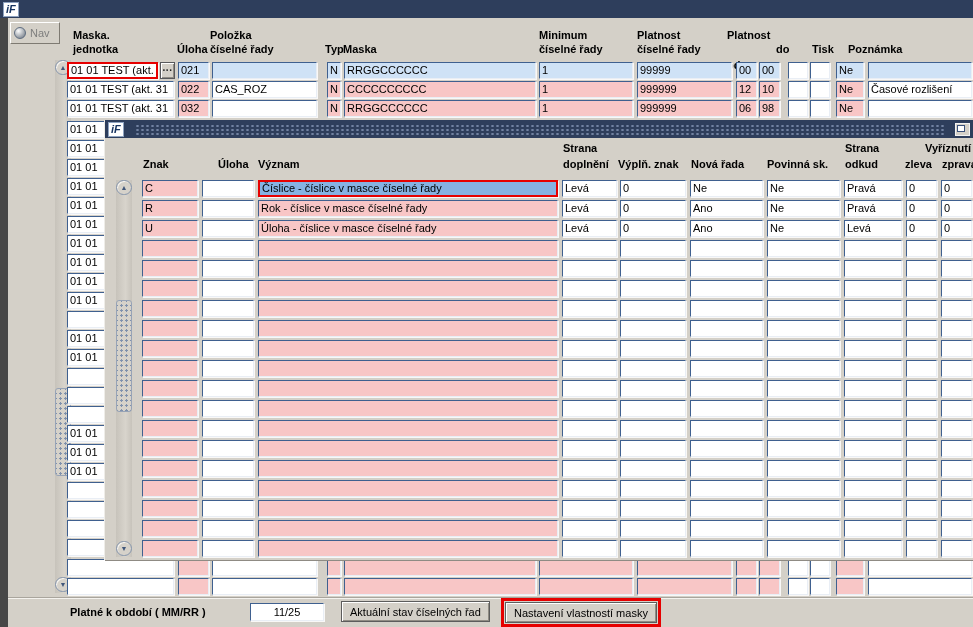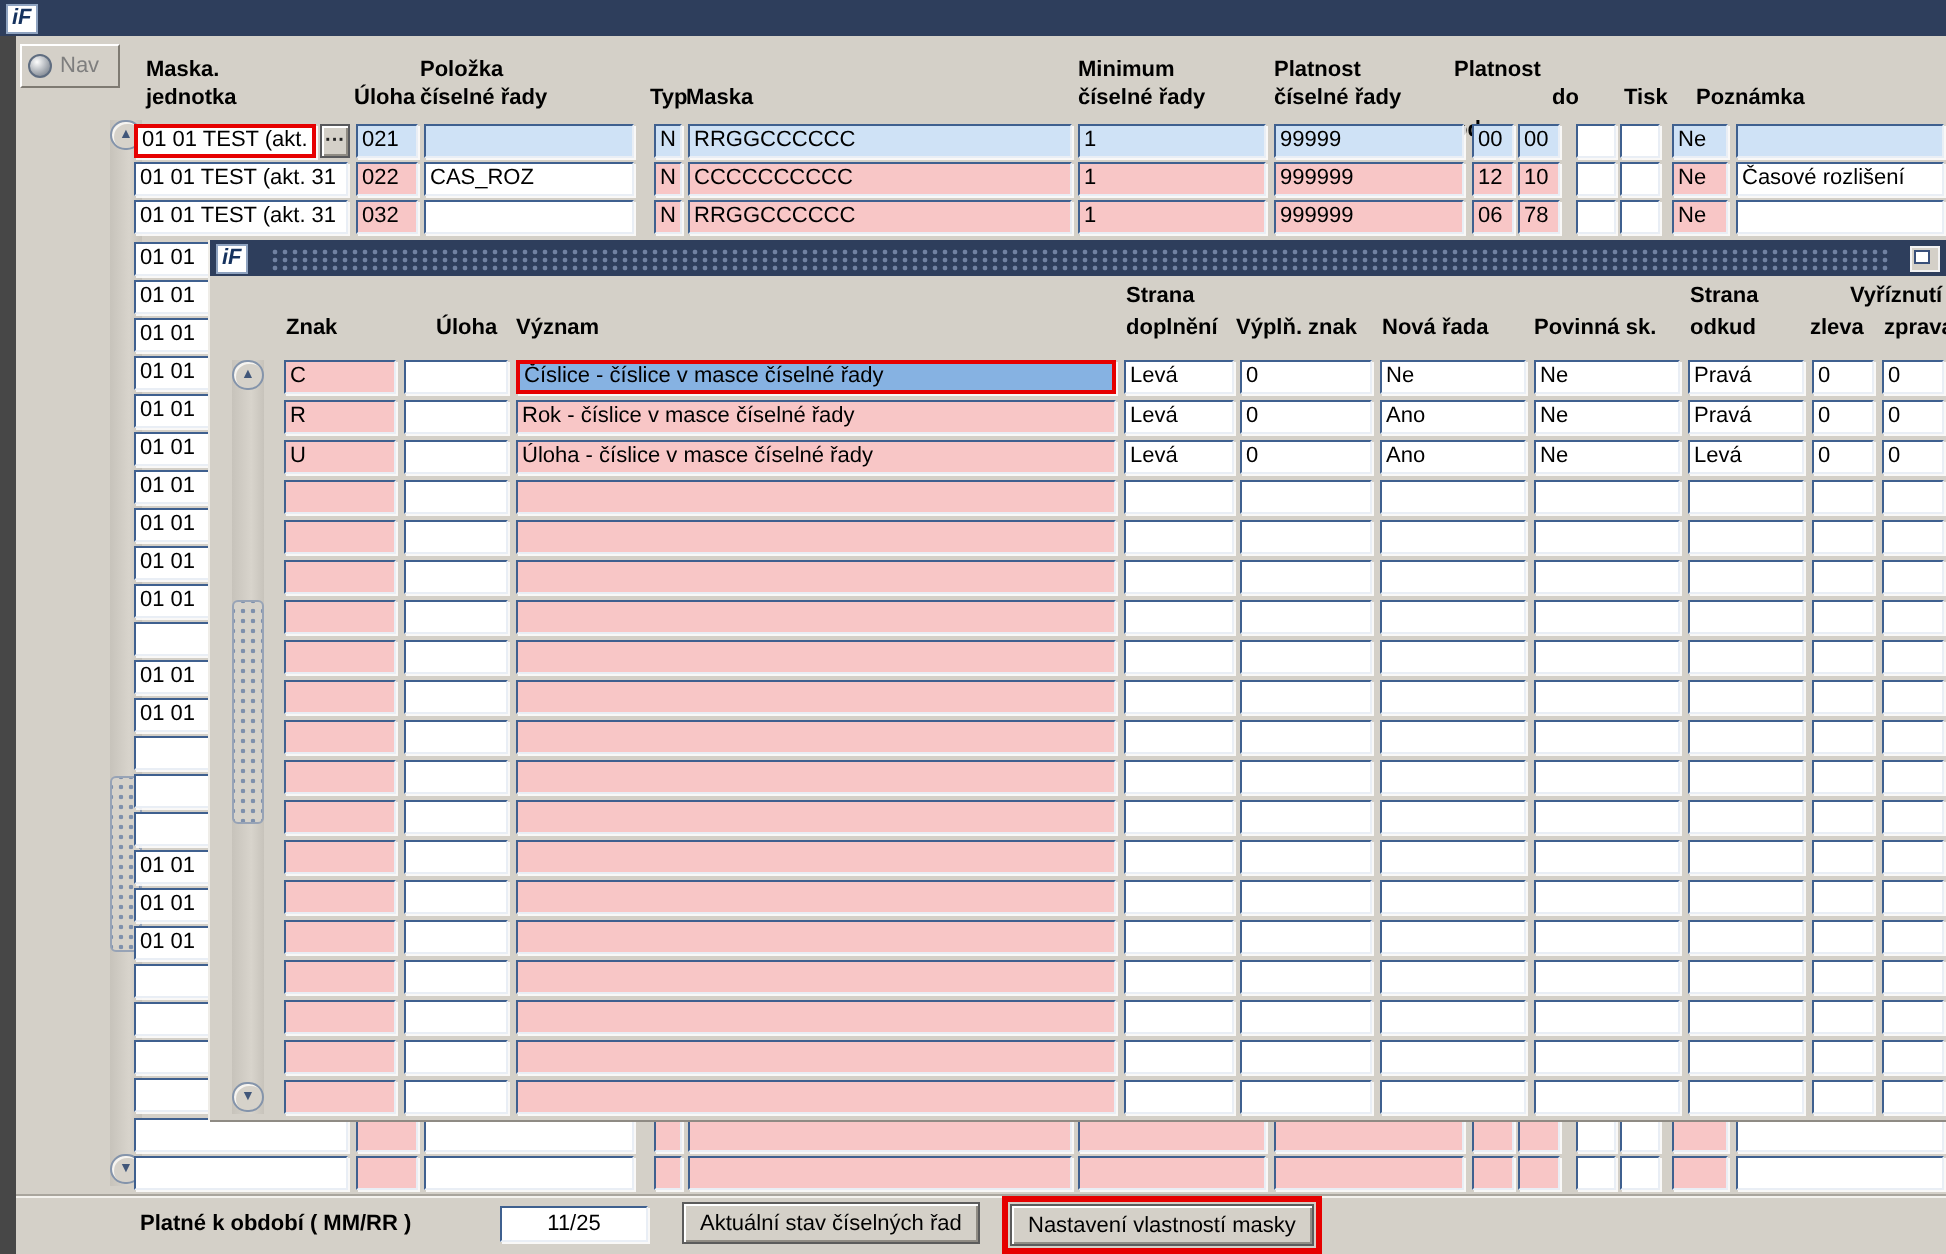--- a/index.html
+++ b/index.html
@@ -106,21 +106,21 @@
       <div class="cell pink" style="left: 836px; top: 81px; width: 28px;">Ne</div>
       <div class="cell" style="left: 868px; top: 81px; width: 104px;">Časové rozlišení</div>
       <div class="cell" style="left: 67px; top: 100px; width: 107px;">01 01 TEST (akt. 31</div>
       <div class="cell pink" style="left: 178px; top: 100px; width: 31px;">032</div>
       <div class="cell" style="left: 212px; top: 100px; width: 105px;"></div>
       <div class="cell pink" style="left: 327px; top: 100px; width: 14px;">N</div>
       <div class="cell pink" style="left: 344px; top: 100px; width: 192px;">RRGGCCCCCC</div>
       <div class="cell pink" style="left: 539px; top: 100px; width: 94px;">1</div>
       <div class="cell pink" style="left: 637px; top: 100px; width: 95px;">999999</div>
       <div class="cell pink" style="left: 736px; top: 100px; width: 21px;">06</div>
-      <div class="cell pink" style="left: 759px; top: 100px; width: 21px;">78</div>
+      <div class="cell pink" style="left: 759px; top: 100px; width: 21px;">98</div>
       <div class="cell" style="left: 788px; top: 100px; width: 20px;"></div>
       <div class="cell" style="left: 810px; top: 100px; width: 20px;"></div>
       <div class="cell pink" style="left: 836px; top: 100px; width: 28px;">Ne</div>
       <div class="cell" style="left: 868px; top: 100px; width: 104px;"></div>
       <div class="cell" style="left: 67px; top: 121px; width: 107px;">01 01</div>
       <div class="cell" style="left: 67px; top: 140px; width: 107px;">01 01</div>
       <div class="cell" style="left: 67px; top: 159px; width: 107px;">01 01</div>
       <div class="cell" style="left: 67px; top: 178px; width: 107px;">01 01</div>
       <div class="cell" style="left: 67px; top: 197px; width: 107px;">01 01</div>
       <div class="cell" style="left: 67px; top: 216px; width: 107px;">01 01</div>

